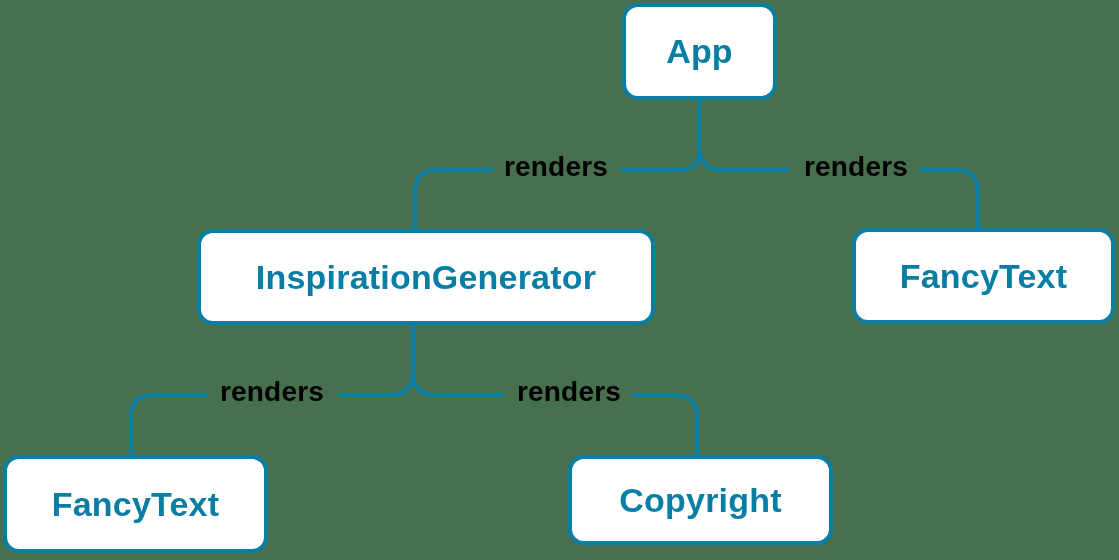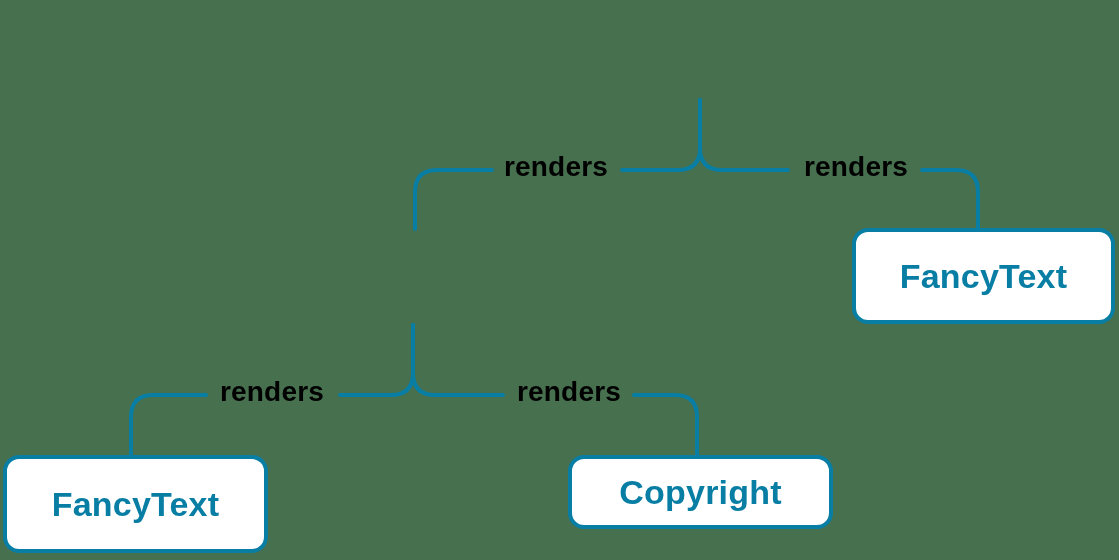--- a/index.html
+++ b/index.html
@@ -39,21 +39,21 @@
     color: #087ea4;
     font-size: 34px;
     font-weight: 600;
     letter-spacing: 0.2px;
     white-space: nowrap;
   }
   .node-app            { left: 622px; top: 3px;   width: 155px; height: 97px; }
   .node-inspiration    { left: 197px; top: 229px; width: 458px; height: 96px; }
   .node-fancy-top      { left: 852px; top: 228px; width: 263px; height: 96px; }
   .node-fancy-bottom   { left: 3px;   top: 455px; width: 265px; height: 98px; }
-  .node-copyright      { left: 568px; top: 455px; width: 265px; height: 74px; }
+  .node-copyright      { left: 568px; top: 455px; width: 265px; height: 90px; }
   .edge-label {
     position: absolute;
     transform: translate(-50%, -50%);
     color: #000000;
     font-size: 28px;
     font-weight: 600;
     letter-spacing: 0.2px;
     white-space: nowrap;
   }
   .edge-label-1 { left: 556px; top: 167px; }
@@ -74,21 +74,27 @@
     <path d="M 700 100 L 700 148 Q 700 170 722 170 L 788 170"></path>
     <path d="M 922 170 L 956 170 Q 978 170 978 192 L 978 228"></path>
 
     <path d="M 413 325 L 413 373 Q 413 395 391 395 L 340 395"></path>
     <path d="M 206 395 L 153 395 Q 131 395 131 417 L 131 455"></path>
 
     <path d="M 413 325 L 413 373 Q 413 395 435 395 L 503 395"></path>
     <path d="M 634 395 L 675 395 Q 697 395 697 417 L 697 455"></path>
   </svg>
 
+  <div class="node node-app">
+    <span>App</span>
+  </div>
 
+  <div class="node node-inspiration">
+    <span>InspirationGenerator</span>
+  </div>
 
   <div class="node node-fancy-top">
     <span>FancyText</span>
   </div>
 
   <div class="node node-fancy-bottom">
     <span>FancyText</span>
   </div>
 
   <div class="node node-copyright">

